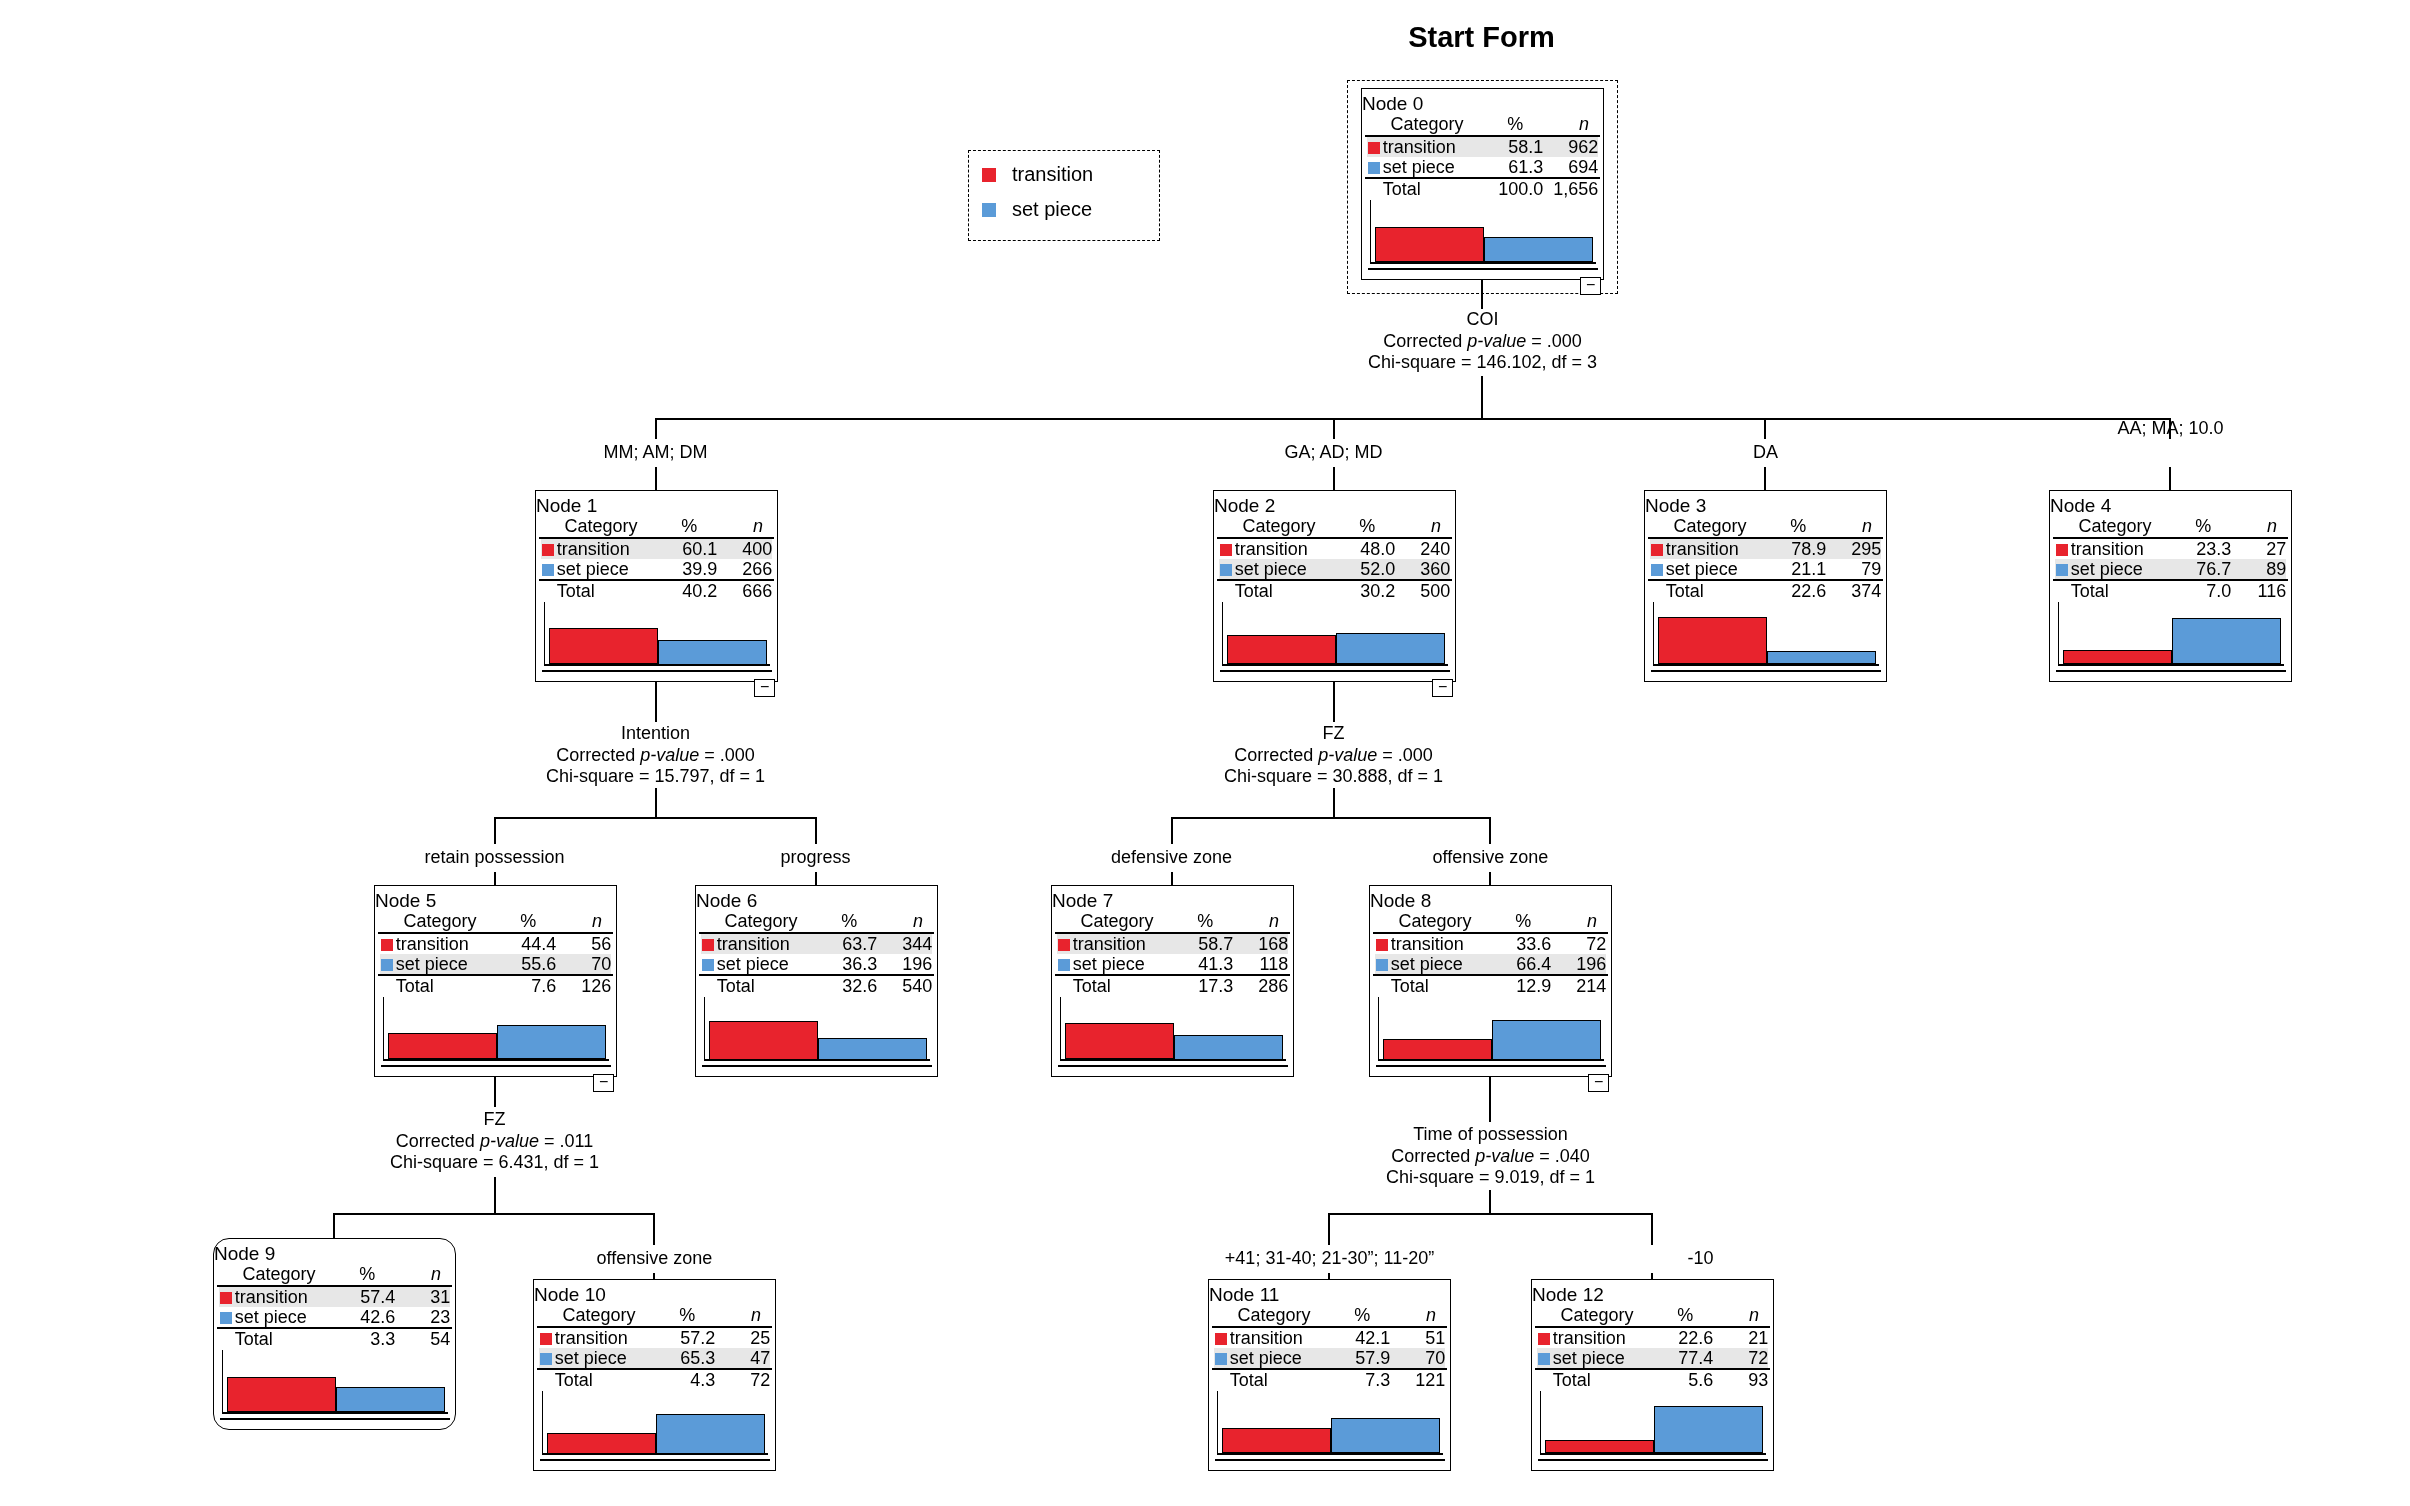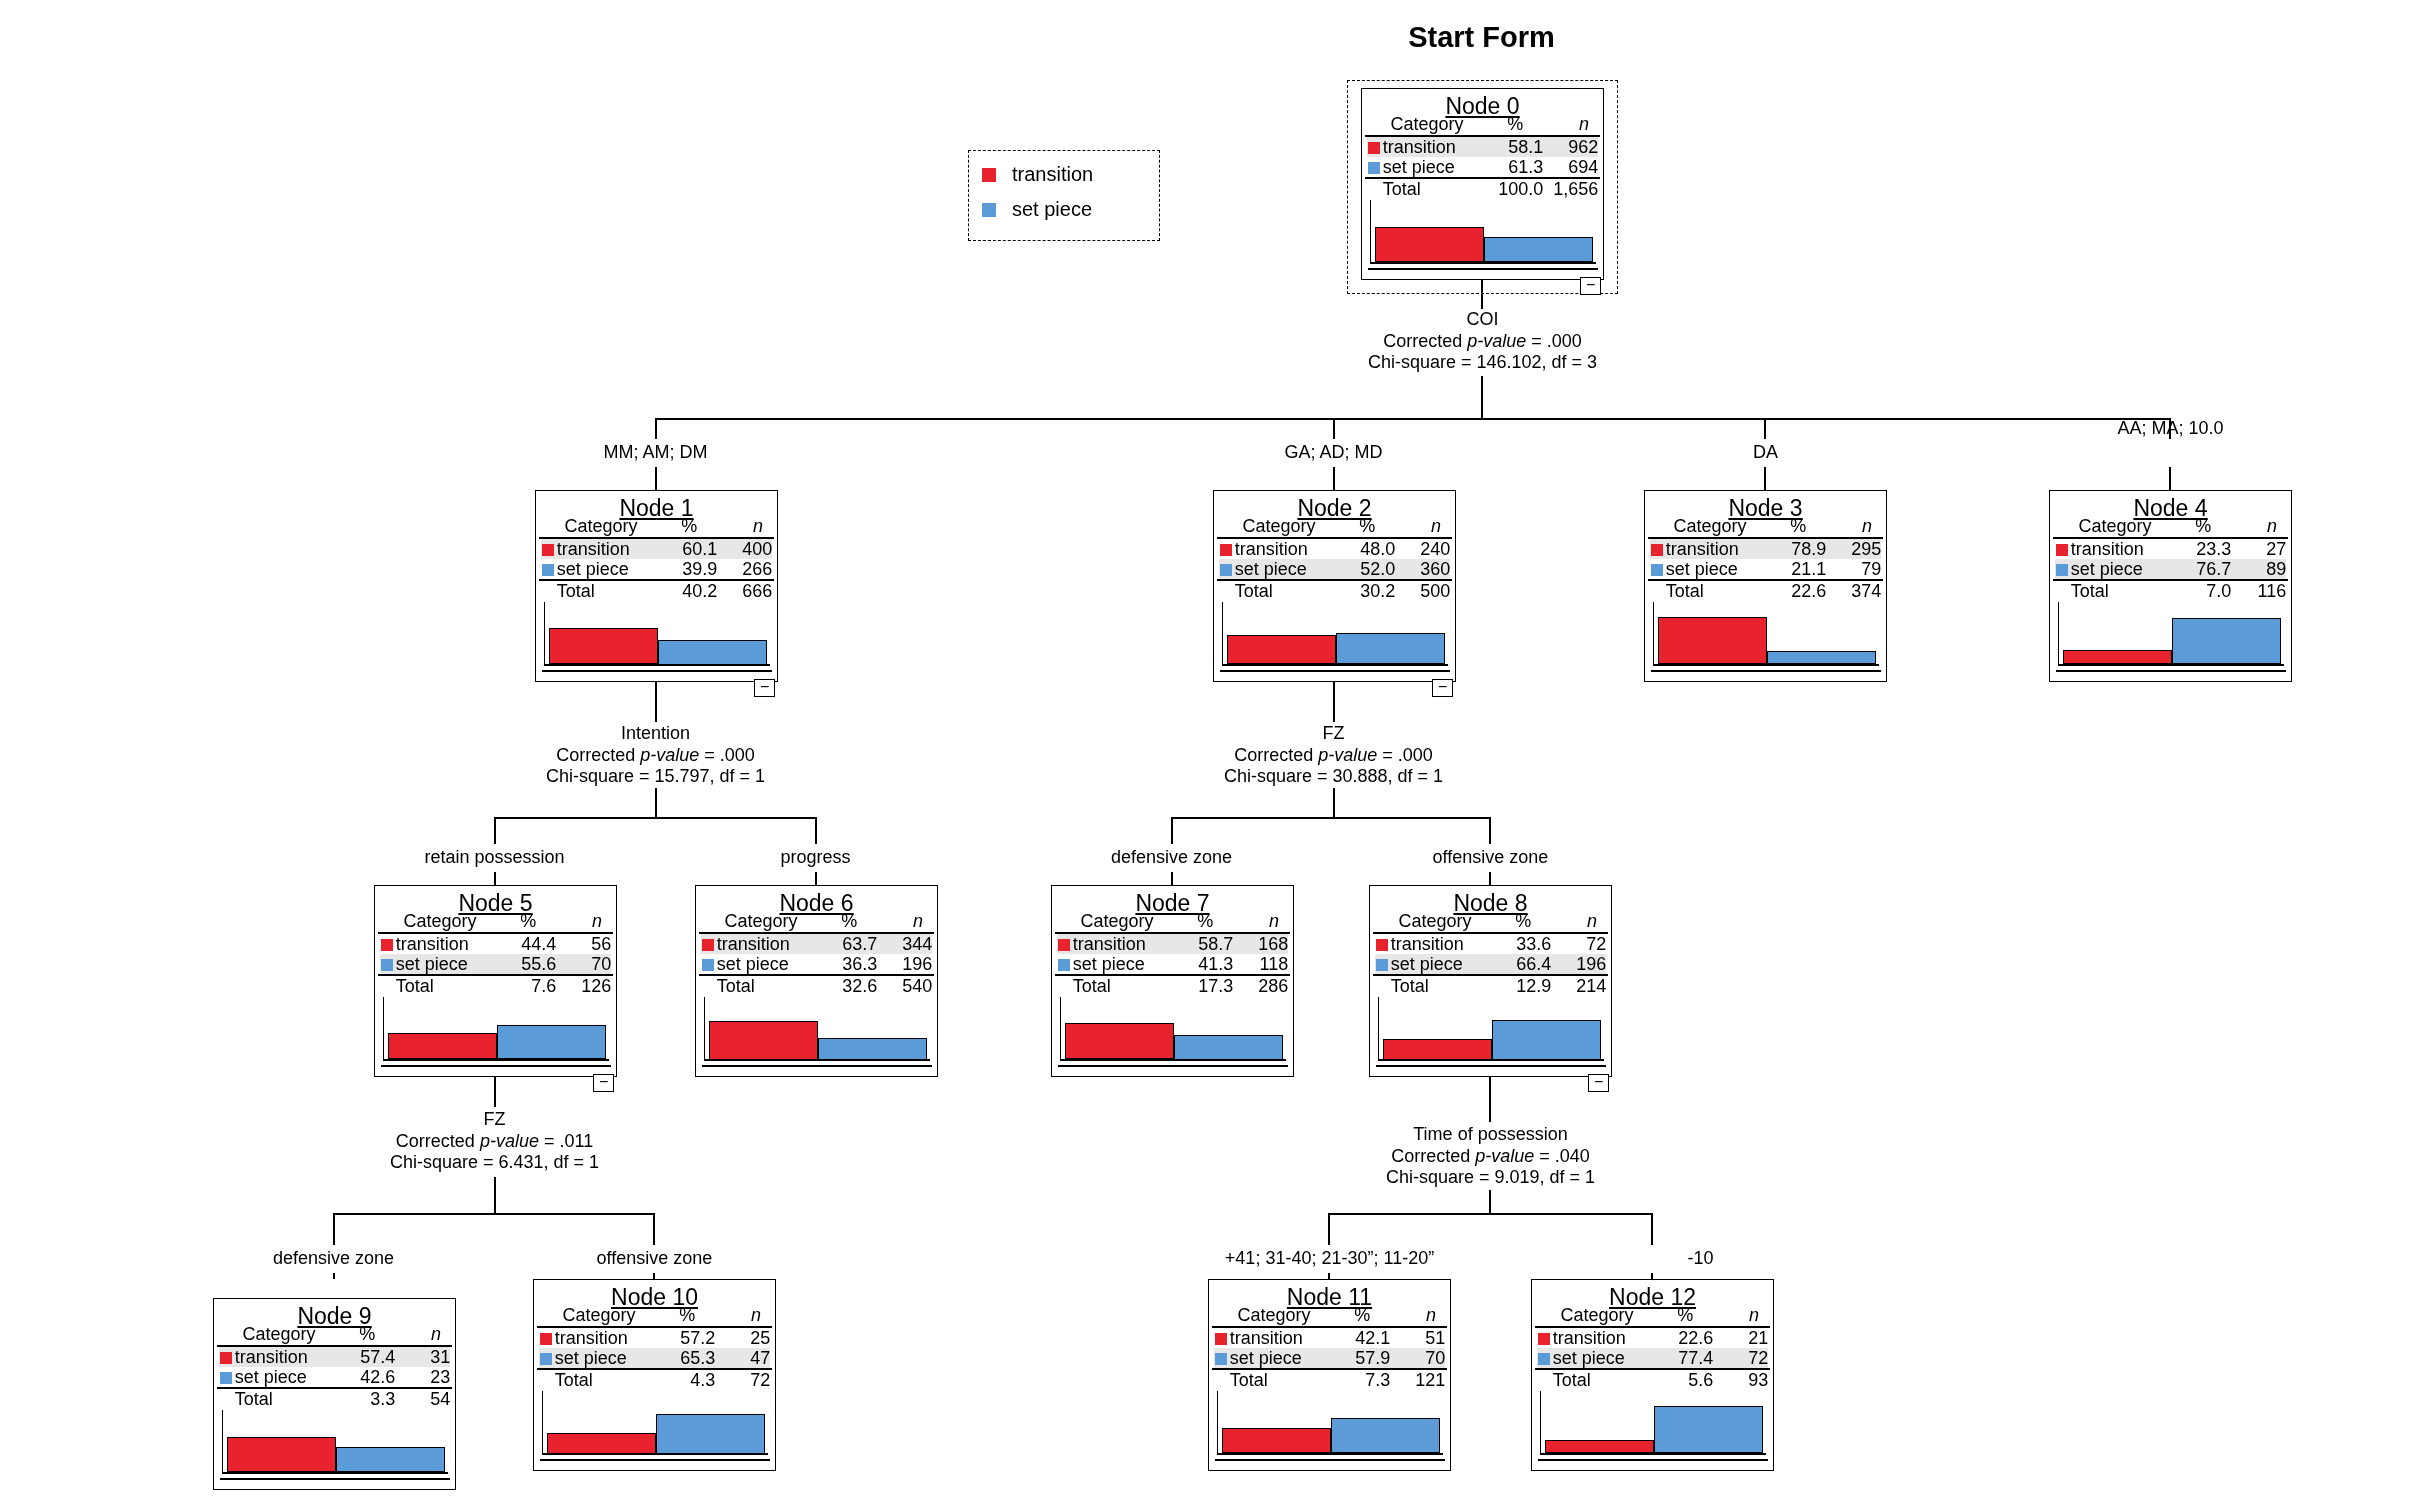--- a/index.html
+++ b/index.html
@@ -13,21 +13,21 @@
   .split .it{font-style:italic;}
   
   .branch{position:absolute;width:527px;text-align:center;font-size:18px;line-height:24.5px;z-index:2;}
   
   .legend{position:absolute;left:924px;top:150px;width:192px;height:91px;border:1.4px dashed #000;box-sizing:border-box;background:#fff;}
   .leg-item{display:flex;align-items:center;margin:12.2px 0 0 13px;font-size:20px;}
   .leg-item .swatch{margin-right:16px;}
   .swatch{display:inline-block;width:14px;height:14px;}
   
   .node{position:absolute;width:243px;height:192px;border:1.9px solid #000;background:#fff;box-sizing:border-box;z-index:3;}
-  .node-title{text-align:center;font-size:23px;height:21.7px;padding-top:3.8px;text-decoration:underline;}
+  .node-title{text-align:left;font-size:19px;height:21.7px;padding-top:3.8px;}
   .tbl{margin:0 4.7px;}
   .thead,.trow{display:grid;grid-template-columns:16px 1fr 56px 55px;height:20px;align-items:center;font-size:18px;}
   .thead{height:21px;}
   .thead .c-cat{grid-column:1/3;text-align:center;}
   .c-pct{text-align:center;}
   .c-n{text-align:right;font-style:italic;padding-right:9.4px;}
   .trow .sw{width:12.2px;height:12.2px;margin-left:0.9px;}
   .trow .pct,.trow .nn{text-align:right;}
   .trow.hl{background:#e7e7e7;}
   .hrule{height:1.9px;background:#000;margin:0 -1.9px;}
@@ -415,21 +415,21 @@
         <span class="nn  tot-n">214</span>
       </div>
     </div>
     <div class="axis-v"></div>
     <div class="bar bar-red" style="background: rgb(232, 35, 45); height: 21px; top: 153px;"></div>
     <div class="bar bar-blue" style="background: rgb(91, 155, 216); height: 40px; top: 134px;"></div>
     <div class="axis-h"></div>
     <div class="axis-h2"></div>
   <div class="minus">−</div>
       </div>
-      <div class="node" style="left: 169px; top: 1298px;">
+      <div class="node" style="left: 169px; top: 1238px; border-radius: 16px;">
     <div class="node-title">Node 9</div>
     <div class="tbl">
       <div class="thead">
         <span class="c-cat">Category</span>
         <span class="c-pct">%</span>
         <span class="c-n">n</span>
       </div>
       <div class="hrule"></div>
       <div class="trow cat-row hl">
         <span class="sw" style="background: rgb(232, 35, 45);"></span>

